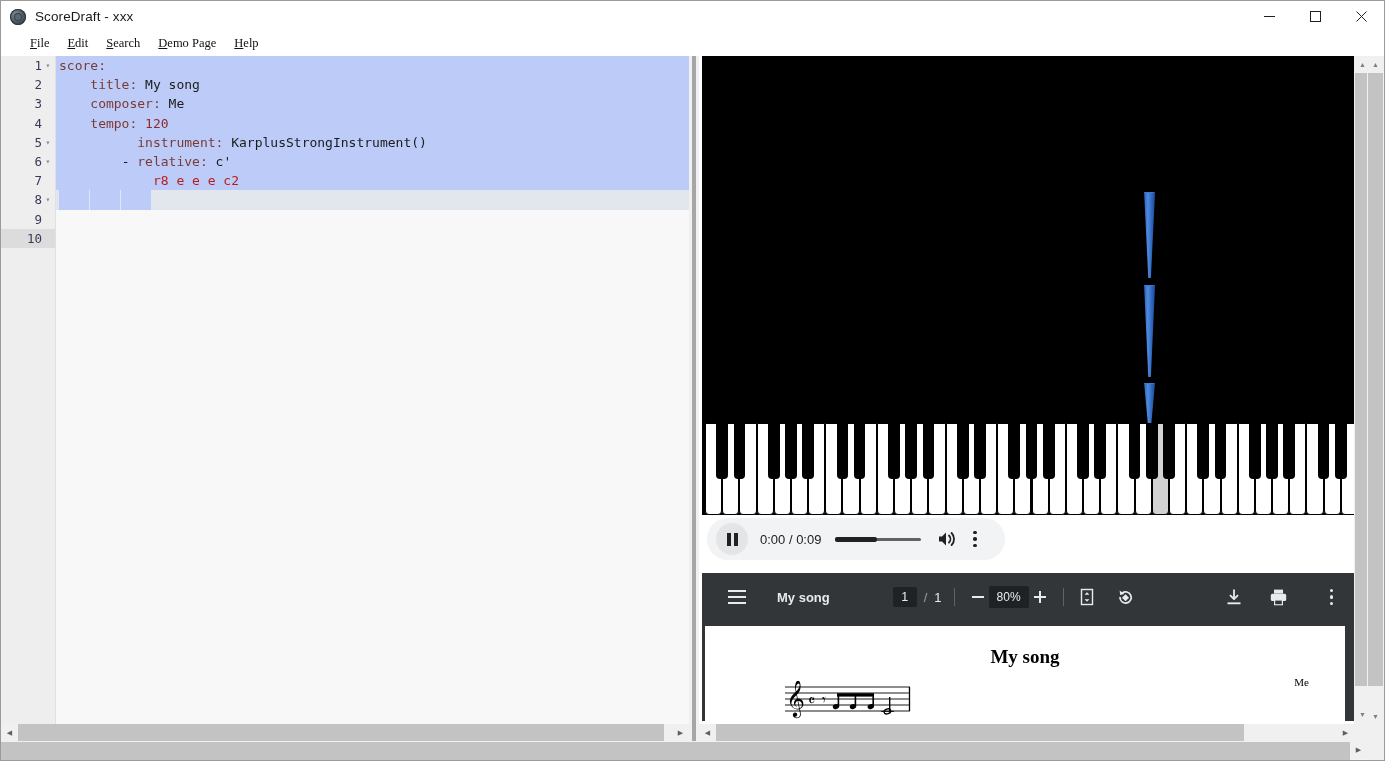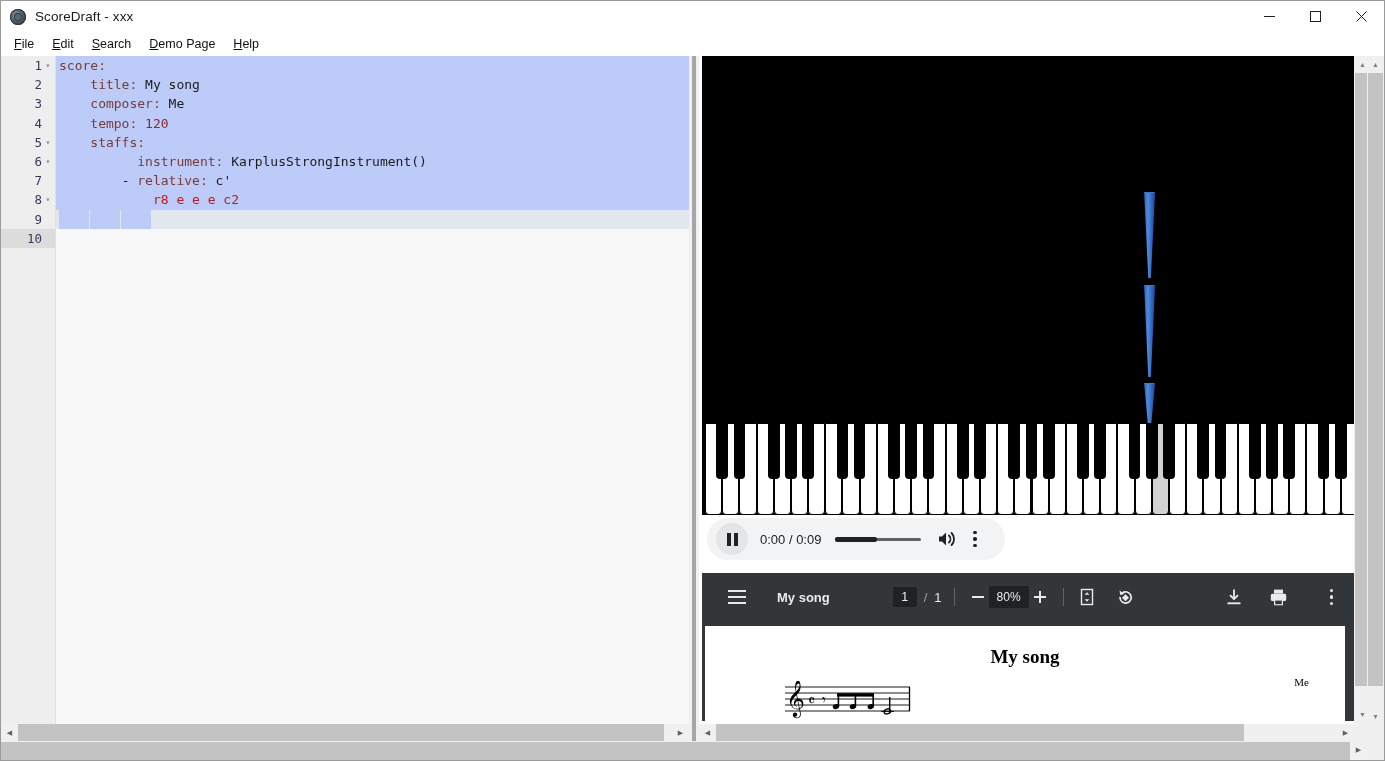--- a/index.html
+++ b/index.html
@@ -46,21 +46,22 @@
     color: #202020;
   }
   .win-btn svg { display: block; }
 
   
   .menubar {
     position: absolute; top: 31px; left: 0;
     width: 1349px; height: 23px;
     background: #ffffff;
     display: flex; align-items: center;
-    padding-left: 4px;
+    padding-left: 20px;
+    font-family: Liberation Serif, serif;
   }
   .menu-item {
     font-size: 12.5px; color: #111;
     padding: 2px 9px;
     white-space: nowrap;
   }
   .menu-item .mn { text-decoration: underline; }
 
   
   .main {
@@ -378,21 +379,20 @@
         <div class="gutter-line"><span>8</span><span class="fold">▾</span></div>
         <div class="gutter-line"><span>9</span></div>
         <div class="gutter-line cur"><span>10</span></div>
       </div>
 
       <div class="code-area">
         <div class="code-line sel"><span class="k-key">score:</span></div>
         <div class="code-line sel">    <span class="k-key">title:</span> <span class="k-val">My song</span></div>
         <div class="code-line sel">    <span class="k-key">composer:</span> <span class="k-val">Me</span></div>
         <div class="code-line sel">    <span class="k-key">tempo:</span> <span class="k-num">120</span></div>
-        <div class="code-line sel">    <span class="k-key">staffs:</span></div>
         <div class="code-line sel">          <span class="k-key">instrument:</span> <span class="k-val">KarplusStrongInstrument()</span></div>
         <div class="code-line sel">        <span class="k-dash">- </span><span class="k-key">relative:</span> <span class="k-val">c'</span></div>
         <div class="code-line sel">            <span class="k-note">r8 e e e c2</span></div>
         <div class="lastline-wrap">
           <div class="blk"></div>
           <div class="blk"></div>
           <div class="blk"></div>
         </div>
       </div>
     </div>

